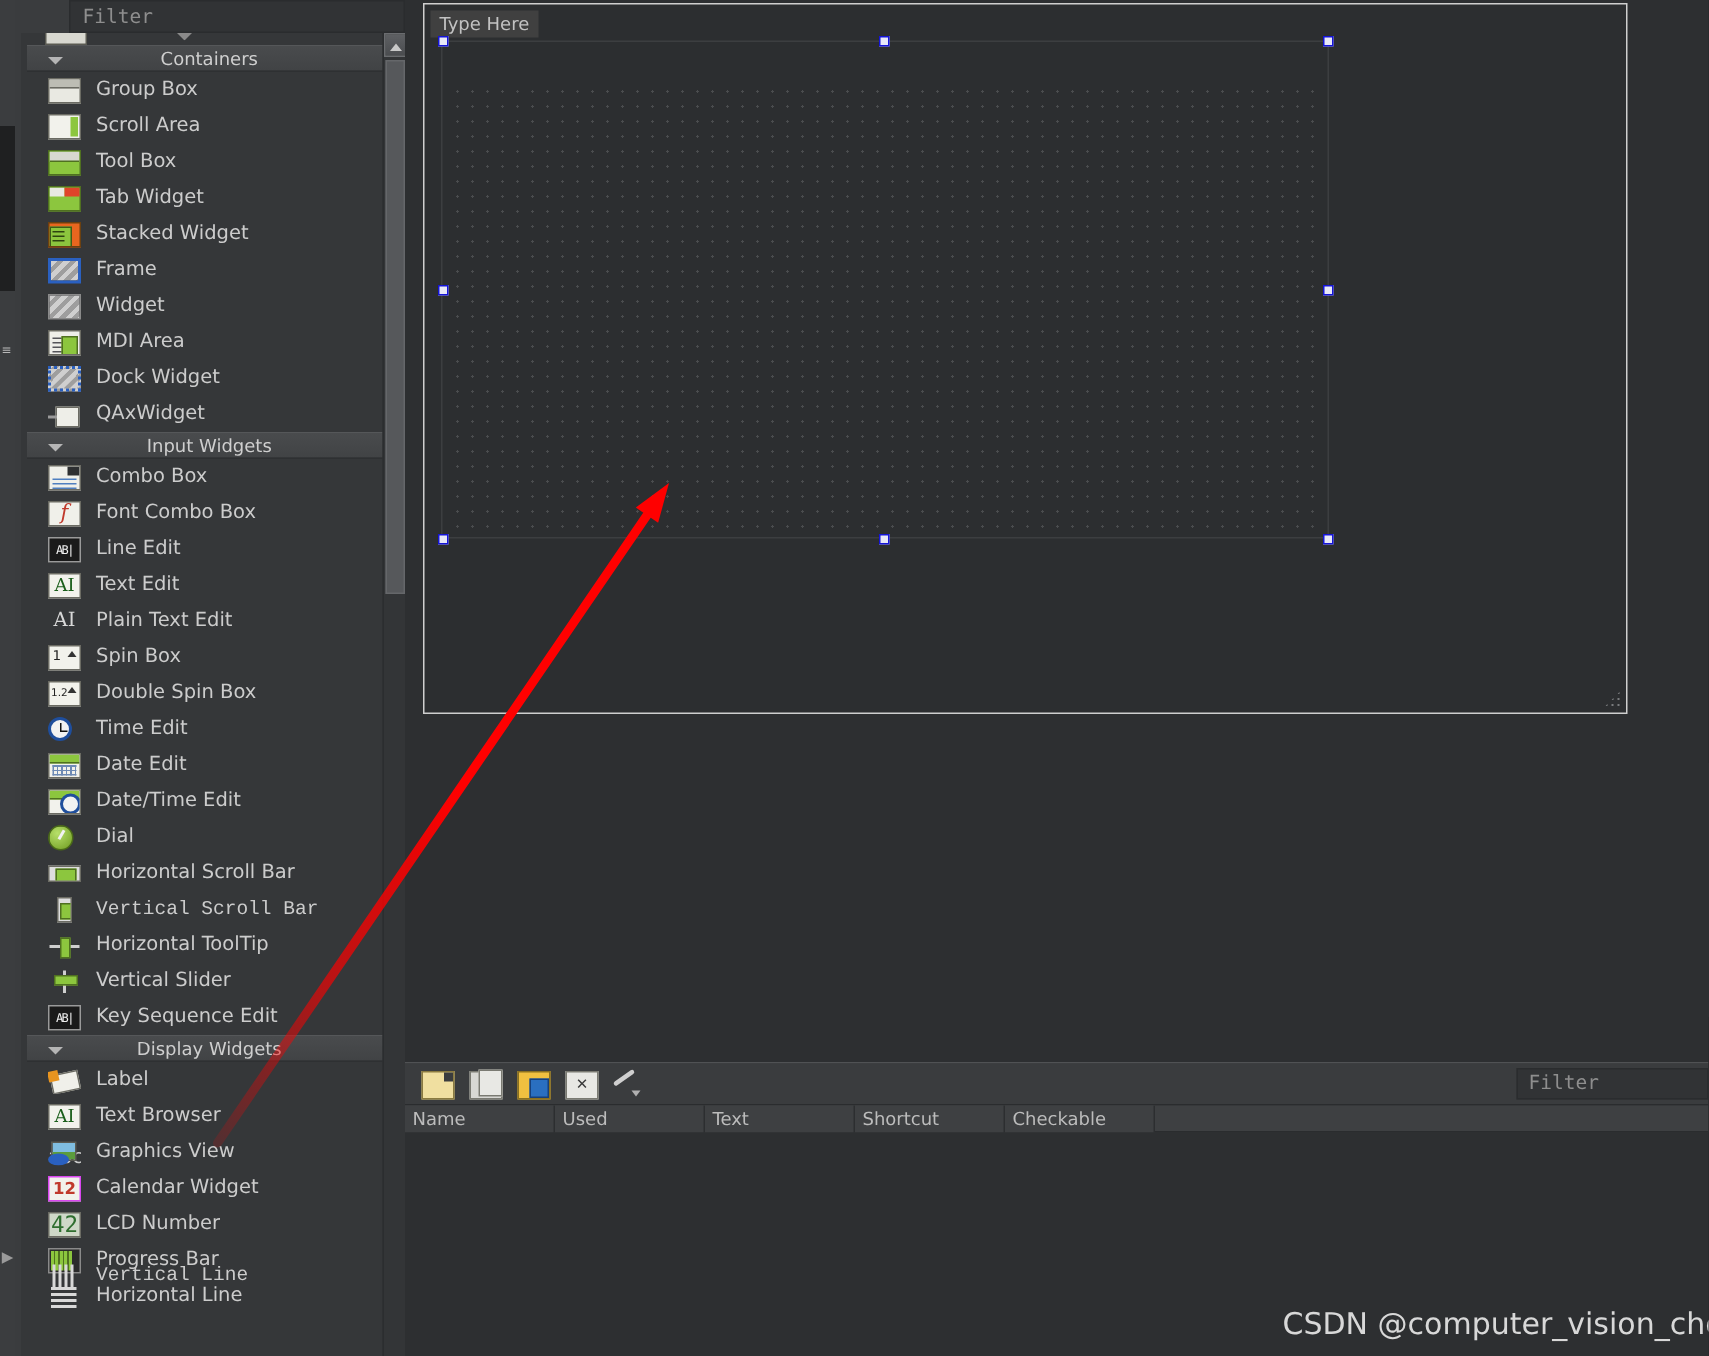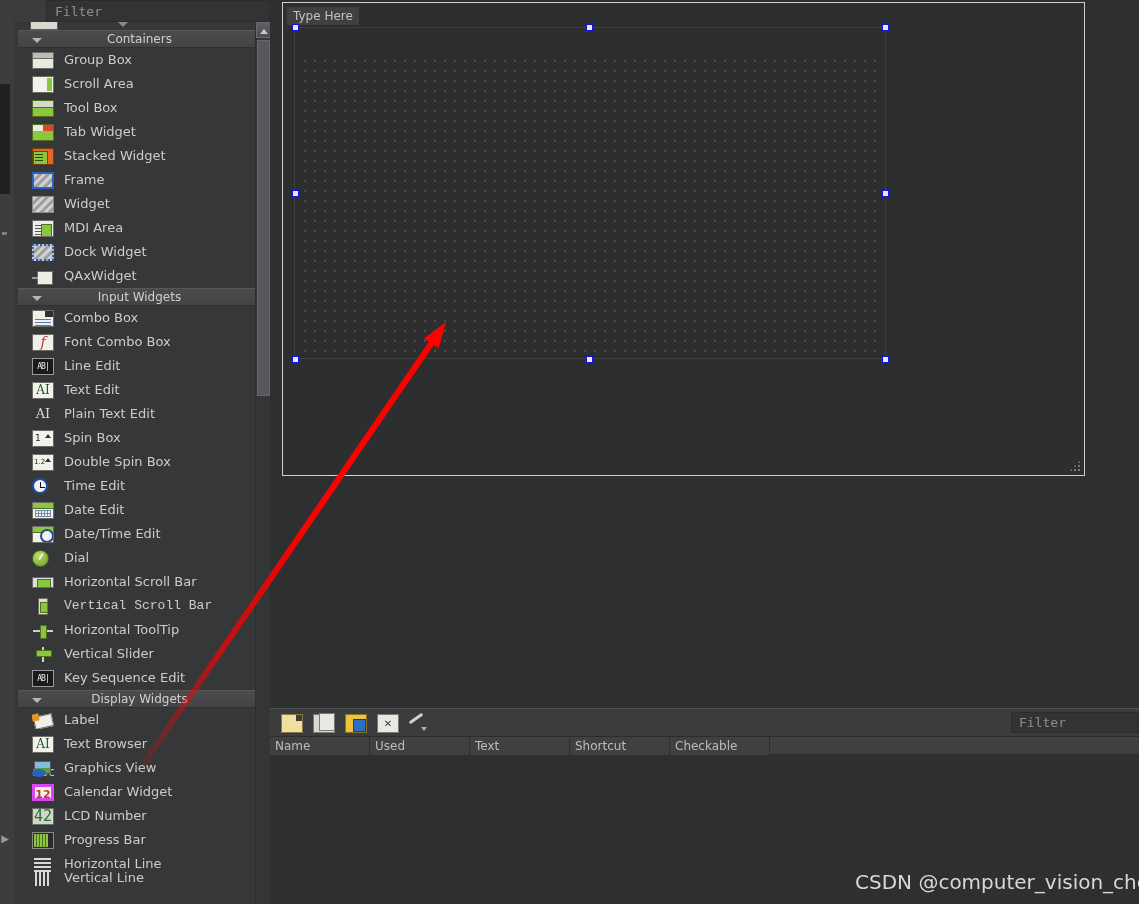--- a/index.html
+++ b/index.html
@@ -132,21 +132,21 @@
   .ic-vslider:before{content:"";position:absolute;left:10px;top:1px;width:2px;height:15px;background:#cfcfcf;}
   .ic-vslider:after{content:"";position:absolute;left:4px;top:4px;width:14px;height:5px;background:#8cc63e;border:1px solid #4f7020;}
   .ic-keyseq { background:#1a1a1a; border:1px solid #9a9a9a; color:#f0f0f0; font-family:"DejaVu Sans Mono",monospace; font-size:8px; text-align:center; line-height:16px; letter-spacing:-1px; }
   .ic-label { background:transparent; }
   .ic-label:before{content:"";position:absolute;left:2px;top:3px;width:17px;height:11px;background:#f0f0ea;border:1px solid #6b6b63;transform:rotate(-12deg);}
   .ic-label:after{content:"";position:absolute;left:0px;top:2px;width:7px;height:7px;background:#e8941f;transform:rotate(-12deg);}
   .ic-textbrowser { background:#f2f2ec; border:1px solid #6b6b63; color:#1a5e1a; font-family:"DejaVu Serif",serif; font-size:12px; text-align:center; line-height:15px; }
   .ic-gview { background:transparent; }
   .ic-gview:before{content:"";position:absolute;left:2px;top:1px;width:15px;height:11px;background:linear-gradient(#7fbde0 55%,#5b9c3d 55%);border:1px solid #5a5a52;}
   .ic-gview:after{content:"";position:absolute;left:0px;bottom:0px;width:14px;height:8px;border-radius:50%;background:#2a60c0;color:#fff;font-size:6px;text-align:center;line-height:8px;}
-  .ic-calendar { background:#f2f2ec; border:3px solid #d946ef; color:#c0392b; font-weight:bold; font-size:11px; text-align:center; line-height:15px; }
+  .ic-calendar { background:#f2f2ec; border:1px solid #d946ef; color:#c0392b; font-weight:bold; font-size:11px; text-align:center; line-height:15px; }
   .ic-lcd { background:#cfd8c8; border:1px solid #6b6b63; color:#2f6e2f; font-family:"DejaVu Sans Mono",monospace; font-size:15px; text-align:center; line-height:15px; }
   .ic-progress { background:#2b2b2b; border:1px solid #8a8a8a; }
   .ic-progress:after{content:"";position:absolute;left:1px;top:1px;width:14px;height:13px;background:repeating-linear-gradient(90deg,#8cc63e 0 2px,#4f7020 2px 3px);}
   .ic-hline { background:transparent; }
   .ic-hline:after{content:"";position:absolute;left:2px;top:2px;width:17px;height:2px;background:#d8d8d8;box-shadow:0 4px 0 #d8d8d8,0 8px 0 #d8d8d8,0 12px 0 #d8d8d8;}
   .ic-vline { background:transparent; }
   .ic-vline:after{content:"";position:absolute;left:3px;top:1px;width:2px;height:15px;background:#d8d8d8;box-shadow:4px 0 0 #d8d8d8,8px 0 0 #d8d8d8,12px 0 0 #d8d8d8;}
 
   
   .wb-scroll {
@@ -399,21 +399,21 @@
             <span class="lbl">LCD Number</span>
           </div>
           <div class="wb-item" style="top: 806px;">
             <span class="wb-icon ic-progress"></span>
             <span class="lbl">Progress Bar</span>
           </div>
           <div class="wb-item" style="top: 830px;">
             <span class="wb-icon ic-hline"></span>
             <span class="lbl">Horizontal Line</span>
           </div>
-          <div class="wb-item" style="top: 844px;">
+          <div class="wb-item" style="top: 816px; font-family: Liberation Mono, monospace;">
             <span class="wb-icon ic-vline"></span>
             <span class="lbl">Vertical Line</span>
           </div>
         </div>
     </div>
 
     <div class="wb-scroll">
       <div class="wb-scroll-up"></div>
       <div class="wb-scroll-thumb"></div>
     </div>

